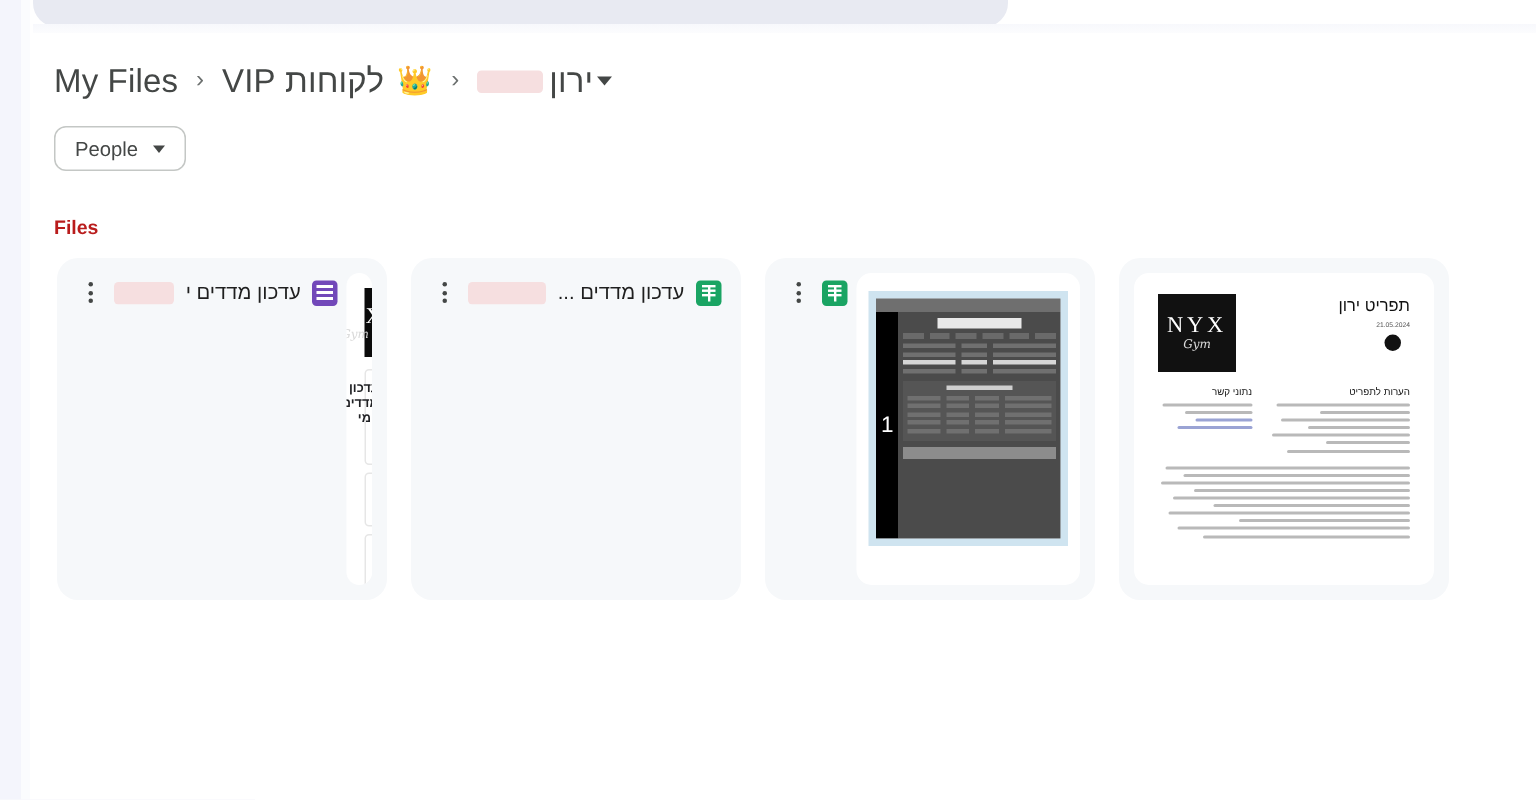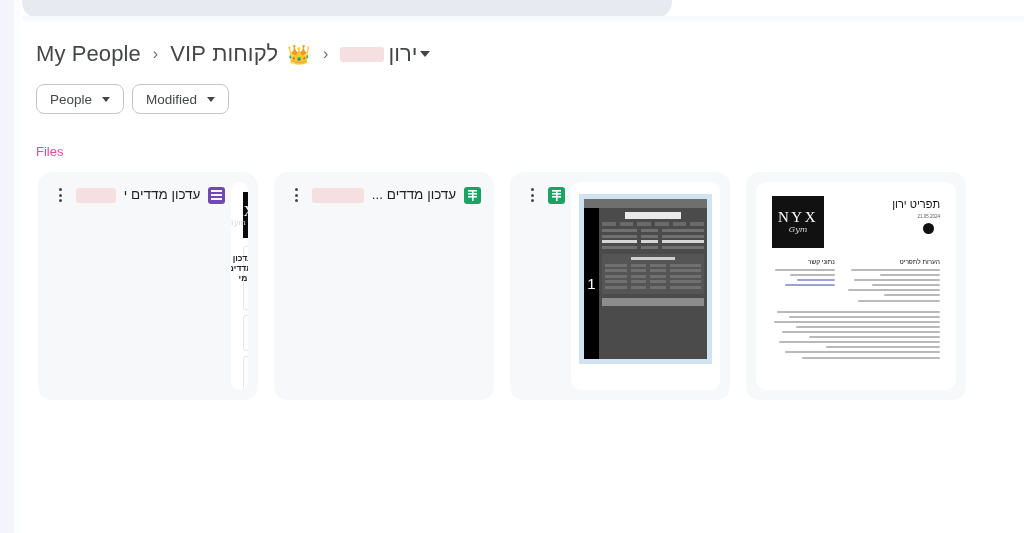--- a/index.html
+++ b/index.html
@@ -130,22 +130,22 @@
     border-left: 4px solid transparent;
     border-right: 4px solid transparent;
     border-top: 5px solid #444746;
   }
 
   
   .section-label {
     position: absolute;
     left: 16px; top: 122px;
     font-size: 13px;
-    color: #ec4899;
-    font-weight: 400;
+    color: #b91c1c;
+    font-weight: 700;
   }
 
   
   .grid {
     position: absolute;
     left: 18px; top: 150px;
     display: flex;
     gap: 16px;
   }
   .card {
@@ -414,44 +414,40 @@
 <div id="root">
 
   <div class="left-gutter"></div>
   <div class="left-gutter2"></div>
   <div class="top-strip"></div>
   <div class="top-strip-fade"></div>
 
   <div class="page">
 
     <div class="breadcrumb">
-      <span class="crumb root">My People</span>
+      <span class="crumb root">My Files</span>
       <span class="crumb-sep">›</span>
 
       <span class="crumb crumb-vip">
         <span class="crown-icon">👑</span>
         <span>לקוחות VIP</span>
       </span>
 
       <span class="crumb-sep">›</span>
 
       <span class="crumb crumb-last">
         <span>ירון</span>
         <span class="redact" style="width:44px"></span>
       </span>
       <span class="caret-down"></span>
     </div>
 
     <div class="chips">
       <div class="chip">
         <span>People</span>
-        <span class="tri"></span>
-      </div>
-      <div class="chip">
-        <span>Modified</span>
         <span class="tri"></span>
       </div>
     </div>
 
     <div class="section-label">Files</div>
 
     <div class="grid">
 
       <div class="card">
         <div class="card-head">

